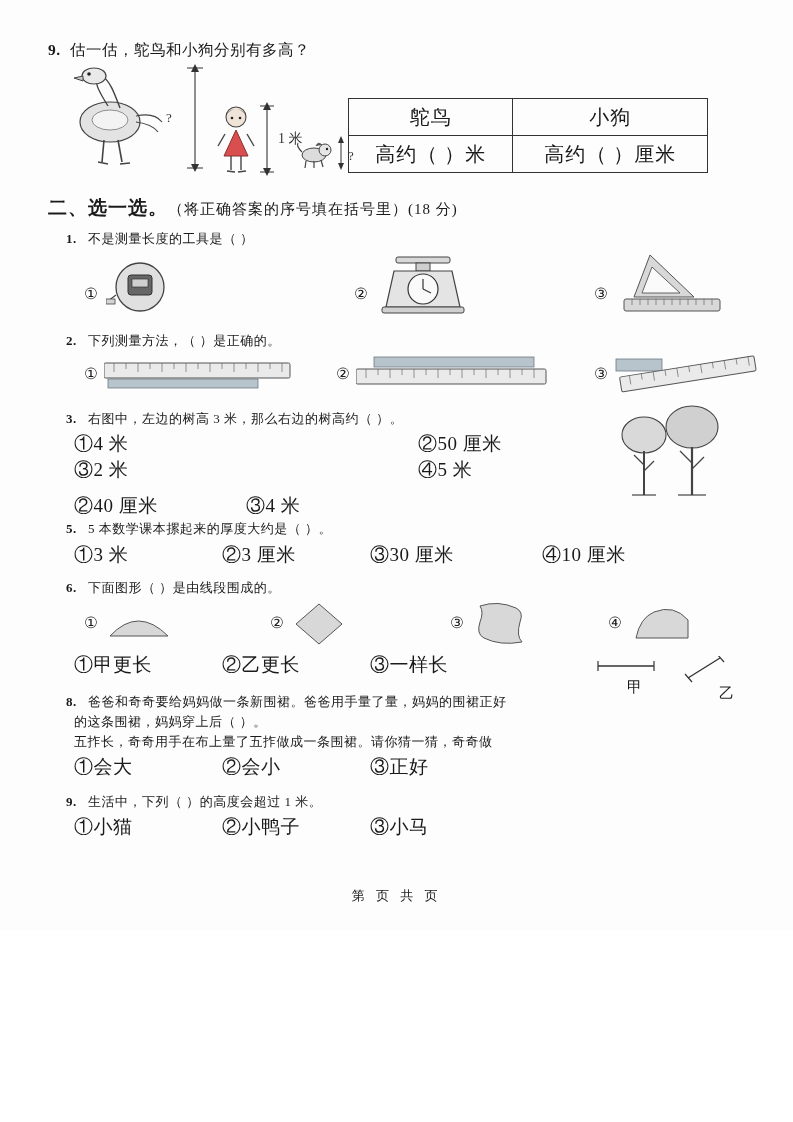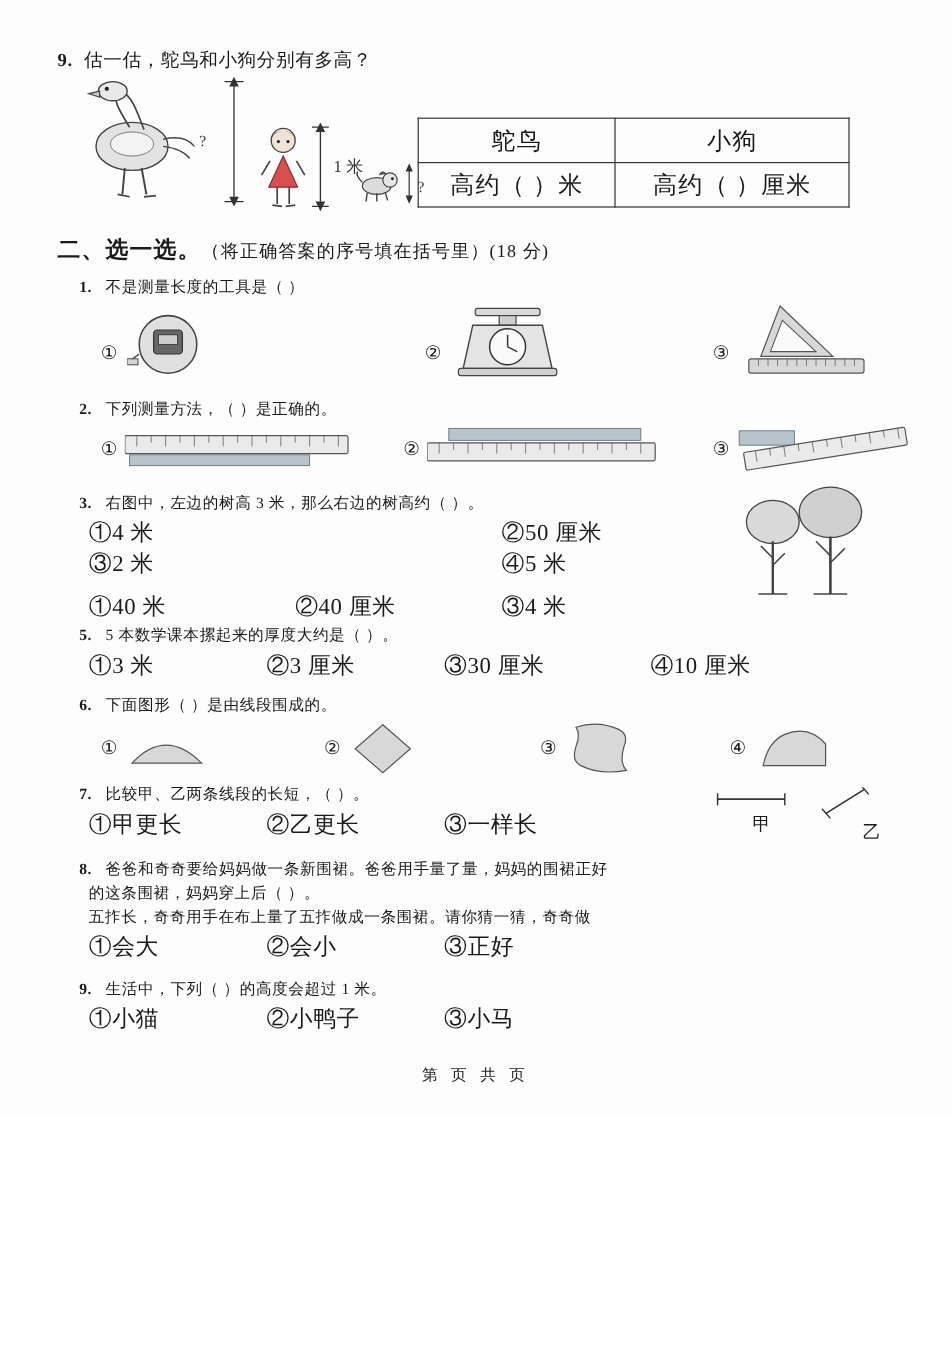--- a/index.html
+++ b/index.html
@@ -329,21 +329,20 @@
         <ellipse cx="82" cy="22" rx="26" ry="21" fill="#d0d0d0" stroke="#444" stroke-width="1.1"></ellipse>
         <path d="M82 42 l0 48" stroke="#444" stroke-width="2.2"></path>
         <path d="M82 58 l-12 -12" stroke="#444" stroke-width="1.3"></path>
         <path d="M82 64 l12 -12" stroke="#444" stroke-width="1.3"></path>
         <path d="M68 90 l28 0" stroke="#444" stroke-width="1.2"></path>
       </svg>
     </div>
 
     <div style="margin-top:10px;">
       <div class="opts">
-        <span class="opt" style="width:172px;">①40 米</span>
         <span class="opt" style="width:172px;">②40 厘米</span>
         <span class="opt">③4 米</span>
       </div>
     </div>
 
     <div style="">
       <div class="qline" style="padding-left:18px;">
         <span class="q-num">5.</span><span>5 本数学课本摞起来的厚度大约是（            ）。</span>
       </div>
       <div class="opts">
@@ -375,23 +374,20 @@
         </svg>
 
         <span class="circnum" style="position:absolute;left:560px;top:16px;">④</span>
         <svg style="position:absolute;left:582px;top:8px;" width="66" height="38" viewBox="0 0 66 38">
           <path d="M6 32 L58 32 L58 14 Q44 -2 24 6 Q10 12 6 32 z" class="greyfill"></path>
         </svg>
       </div>
     </div>
 
     <div style="position:relative; margin-top:2px;">
-      <div class="qline" style="padding-left:18px;">
-        <span class="q-num">7.</span><span>比较甲、乙两条线段的长短，（         ）。</span>
-      </div>
       <div class="opts">
         <span class="opt" style="width:148px;">①甲更长</span>
         <span class="opt" style="width:148px;">②乙更长</span>
         <span class="opt">③一样长</span>
       </div>
 
       <svg style="position:absolute; right:16px; top:4px;" width="140" height="46" viewBox="0 0 140 46">
         <line x1="6" y1="10" x2="62" y2="10" stroke="#333" stroke-width="1.4"></line>
         <line x1="6" y1="5" x2="6" y2="15" stroke="#333" stroke-width="1.2"></line>
         <line x1="62" y1="5" x2="62" y2="15" stroke="#333" stroke-width="1.2"></line>

